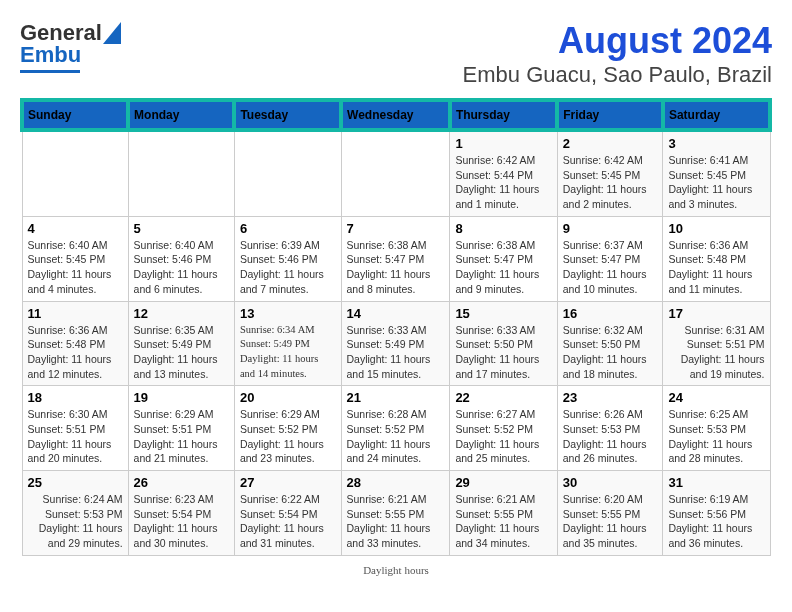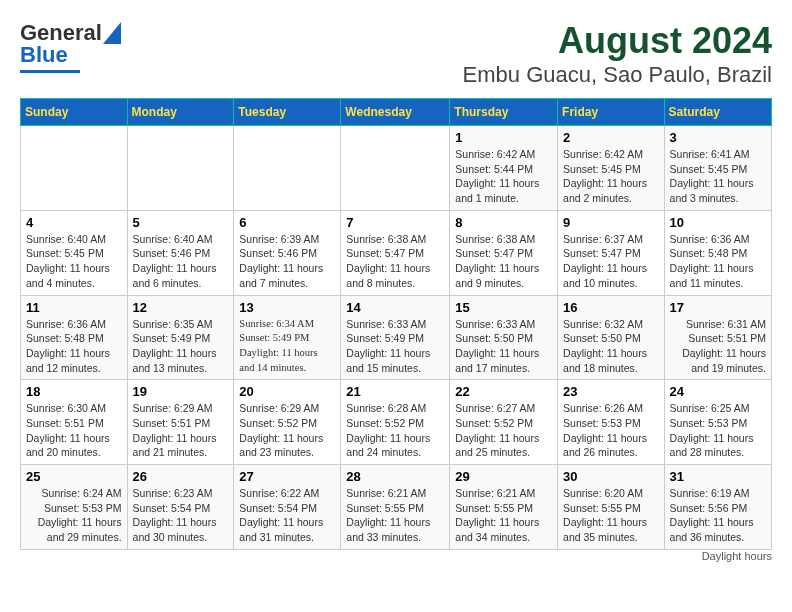--- a/index.html
+++ b/index.html
@@ -20,39 +20,39 @@
       display: flex;
       flex-direction: column;
       align-items: flex-start;
     }
     .title-area {
       text-align: right;
     }
     .month-title {
       font-size: 36px;
       font-weight: bold;
-      color: #14532d;
+      color: #1d4ed8;
     }
     .location-title {
       font-size: 22px;
       color: #444;
     }
     table {
       width: 100%;
       border-collapse: collapse;
       font-size: 11px;
     }
     thead tr th {
       background: #1565c0;
-      color: #fde047;
+      color: #000000;
       padding: 6px 4px;
       text-align: left;
       font-size: 12px;
       font-weight: bold;
-      border: 1px solid #14b8a6;
+      border: 4px solid #14b8a6;
     }
     tbody tr td {
       border: 1px solid #ccc;
       vertical-align: top;
       padding: 4px 5px;
       width: 113px;
       min-height: 80px;
       background: #fff;
     }
     tbody tr:nth-child(odd) td {
@@ -66,37 +66,39 @@
     }
     .day-info {
       color: #333;
       font-size: 10.5px;
       line-height: 1.4;
     }
     .empty-cell {
       background: #fff !important;
     }
     .footer {
+      margin-top: 8px;
       font-size: 11px;
       color: #555;
-      text-align: right;
+      text-align: center;
+      font-family: Liberation Serif, serif;
     }
   </style>
 </head>
 <body>
 
 <div class="header">
   <div class="logo">
     <div style="display:flex; align-items:center;">
       <span style="font-size:22px; font-weight:bold; color:#333;">General</span>
       <svg width="18" height="22" viewBox="0 0 18 22" style="margin-left:1px;">
         <polygon points="0,22 18,0 18,22" fill="#1565c0"></polygon>
       </svg>
     </div>
-    <div style="font-size:22px; font-weight:bold; color:#1565c0; margin-top:-4px; margin-left:0;">Blue</div>
+    <div style="font-size:22px; font-weight:bold; color:#1565c0; margin-top:-4px; margin-left:0;">Embu</div>
     <div style="width:60px; height:3px; background:#1565c0; margin-top:2px;"></div>
   </div>
   <div class="title-area">
     <div class="month-title">August 2024</div>
     <div class="location-title">Embu Guacu, Sao Paulo, Brazil</div>
   </div>
 </div>
 
 <table>
   <thead>

